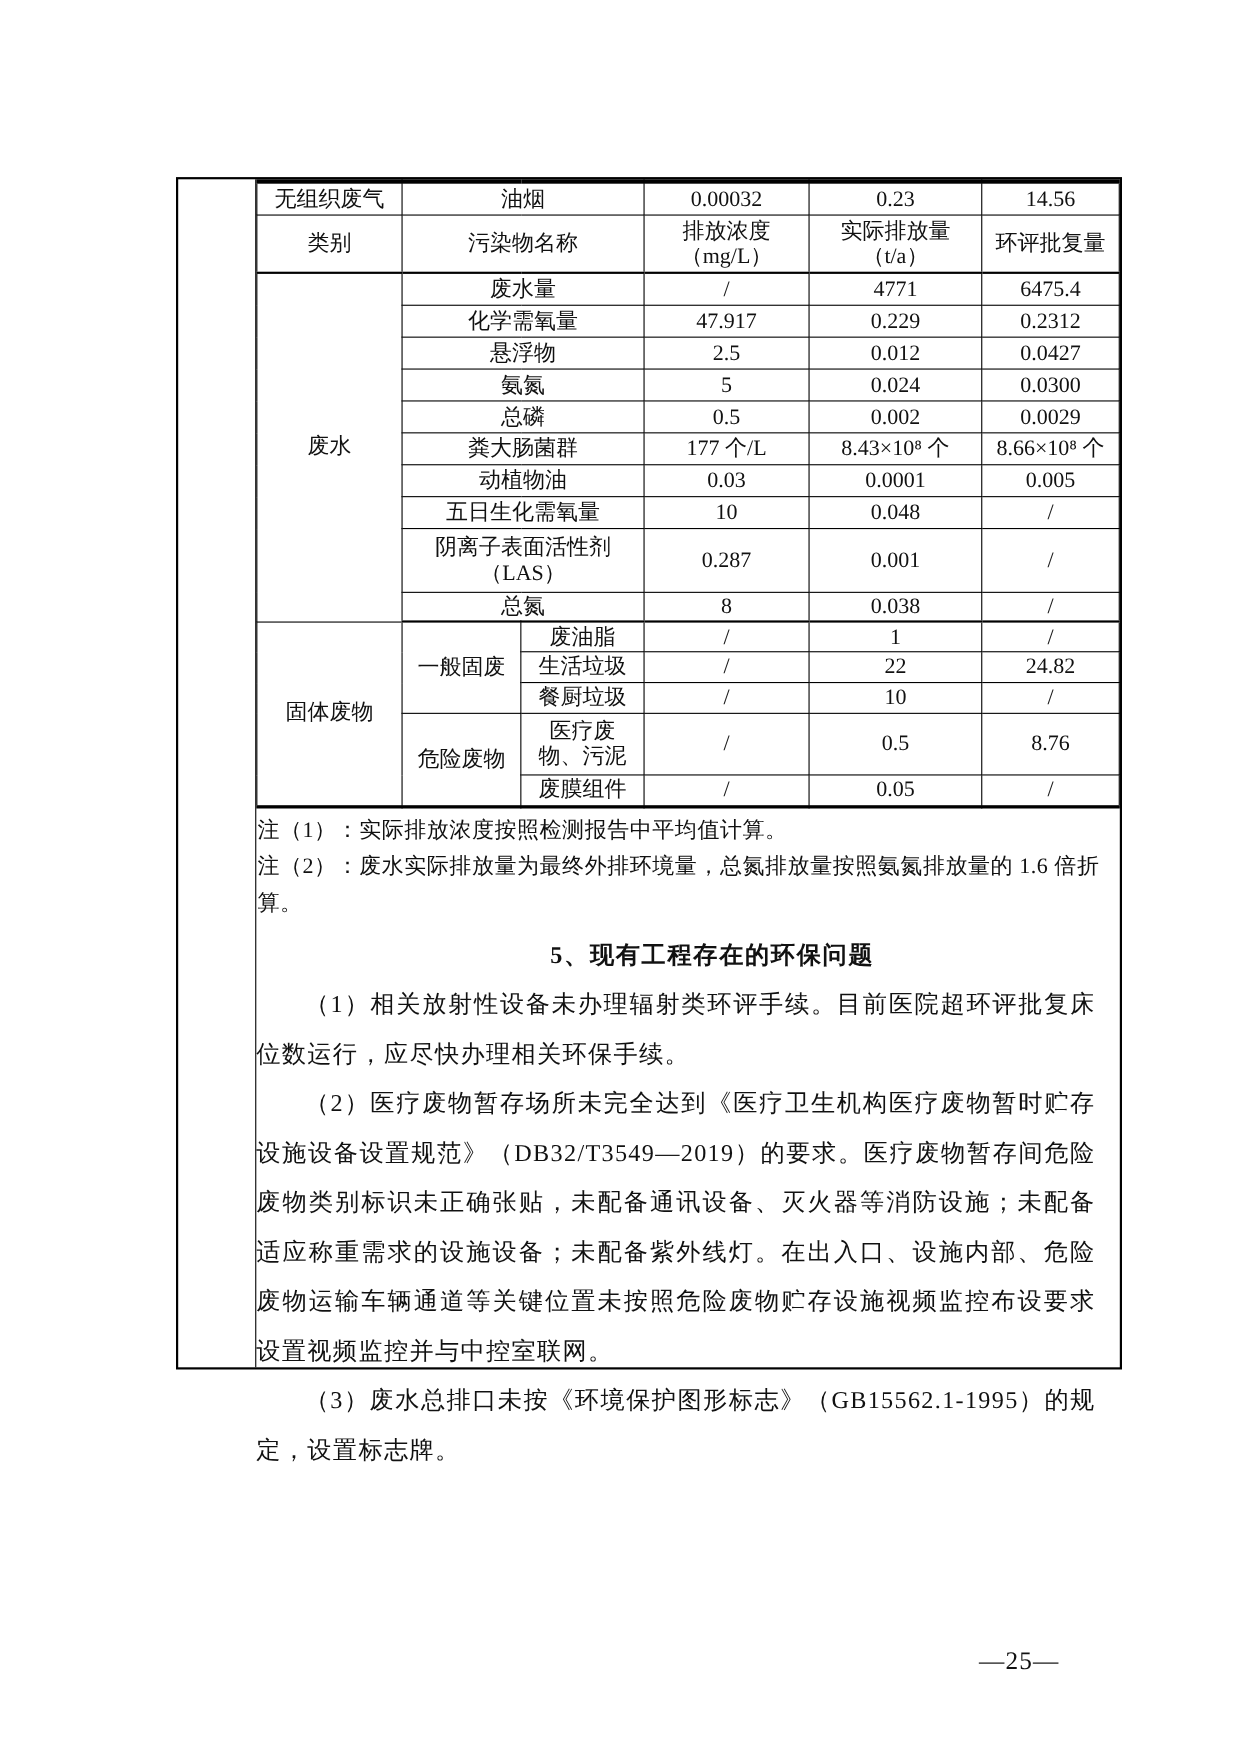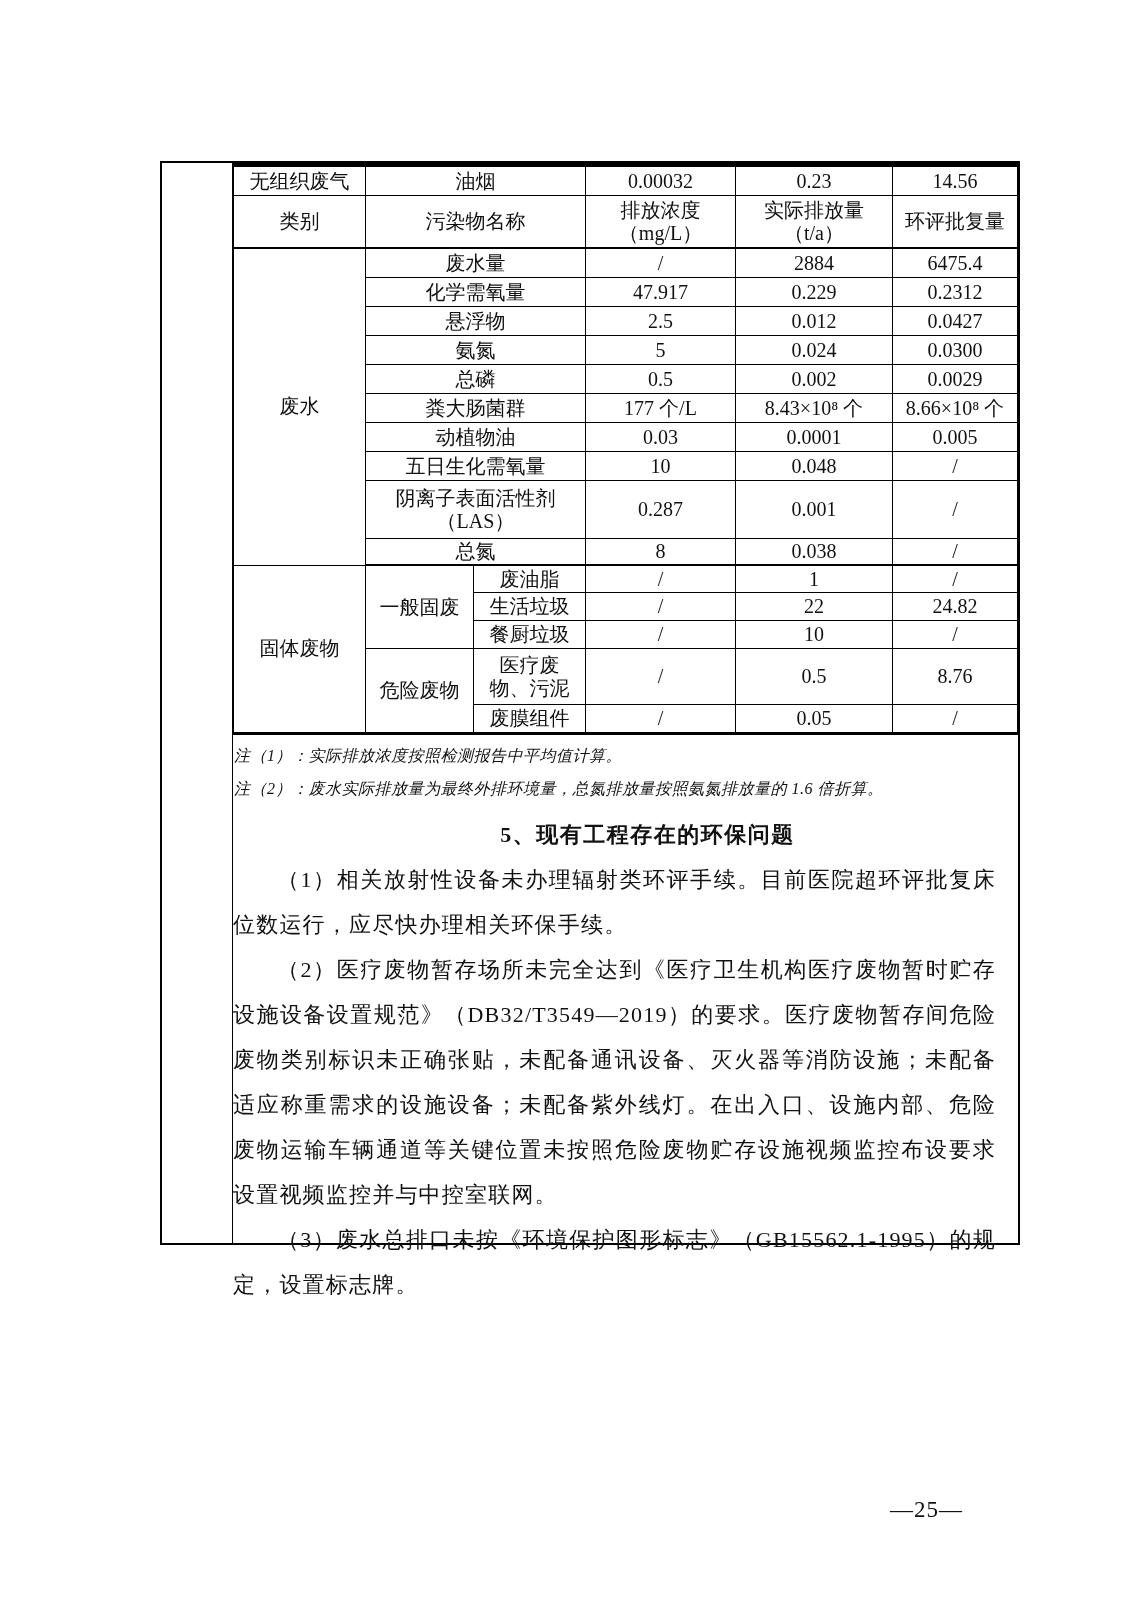--- a/index.html
+++ b/index.html
@@ -18,21 +18,21 @@
     width:100%;border-collapse:collapse;table-layout:fixed;
     border-top:4px solid #000;border-bottom:3.5px solid #000;
   }
   table.emis td{
     border:1.5px solid #000;text-align:center;vertical-align:middle;
     font-size:20px;line-height:23px;padding:1px 2px;overflow:hidden;
   }
   tr.sect td{border-bottom-width:2.5px;}
   td.sect-b{border-bottom-width:2.5px;}
   .pre{white-space:pre-line;}
-  .notes{margin:4px 0 0 1px;font-size:16px;line-height:33px;letter-spacing:.5px;font-style:italic;}
+  .notes{margin:4px 0 0 1px;font-size:20px;line-height:33px;letter-spacing:.5px;}
   .sec-title{
     font-size:22px;font-weight:bold;margin:15px 0 0 0;text-indent:2em;
     letter-spacing:1.5px;
     text-align:center;
   }
   p.body{
     font-size:22px;line-height:45px;text-align:justify;text-indent:2em;
     margin:0;padding-right:22px;letter-spacing:1.2px;
   }
   p.body.first{margin-top:7px;}
@@ -74,21 +74,21 @@
 （mg/L）</td>
         <td class="pre">实际排放量
 （t/a）</td>
         <td>环评批复量</td>
       </tr>
 
       <tr>
         <td rowspan="10" class="sect-b">废水</td>
         <td style="height:26px" colspan="2">废水量</td>
         <td>/</td>
-        <td>2884</td>
+        <td>4771</td>
         <td>6475.4</td>
       </tr>
       <tr>
         <td style="height:26px" colspan="2">化学需氧量</td>
         <td>47.917</td>
         <td>0.229</td>
         <td>0.2312</td>
       </tr>
       <tr>
         <td style="height:26px" colspan="2">悬浮物</td>

